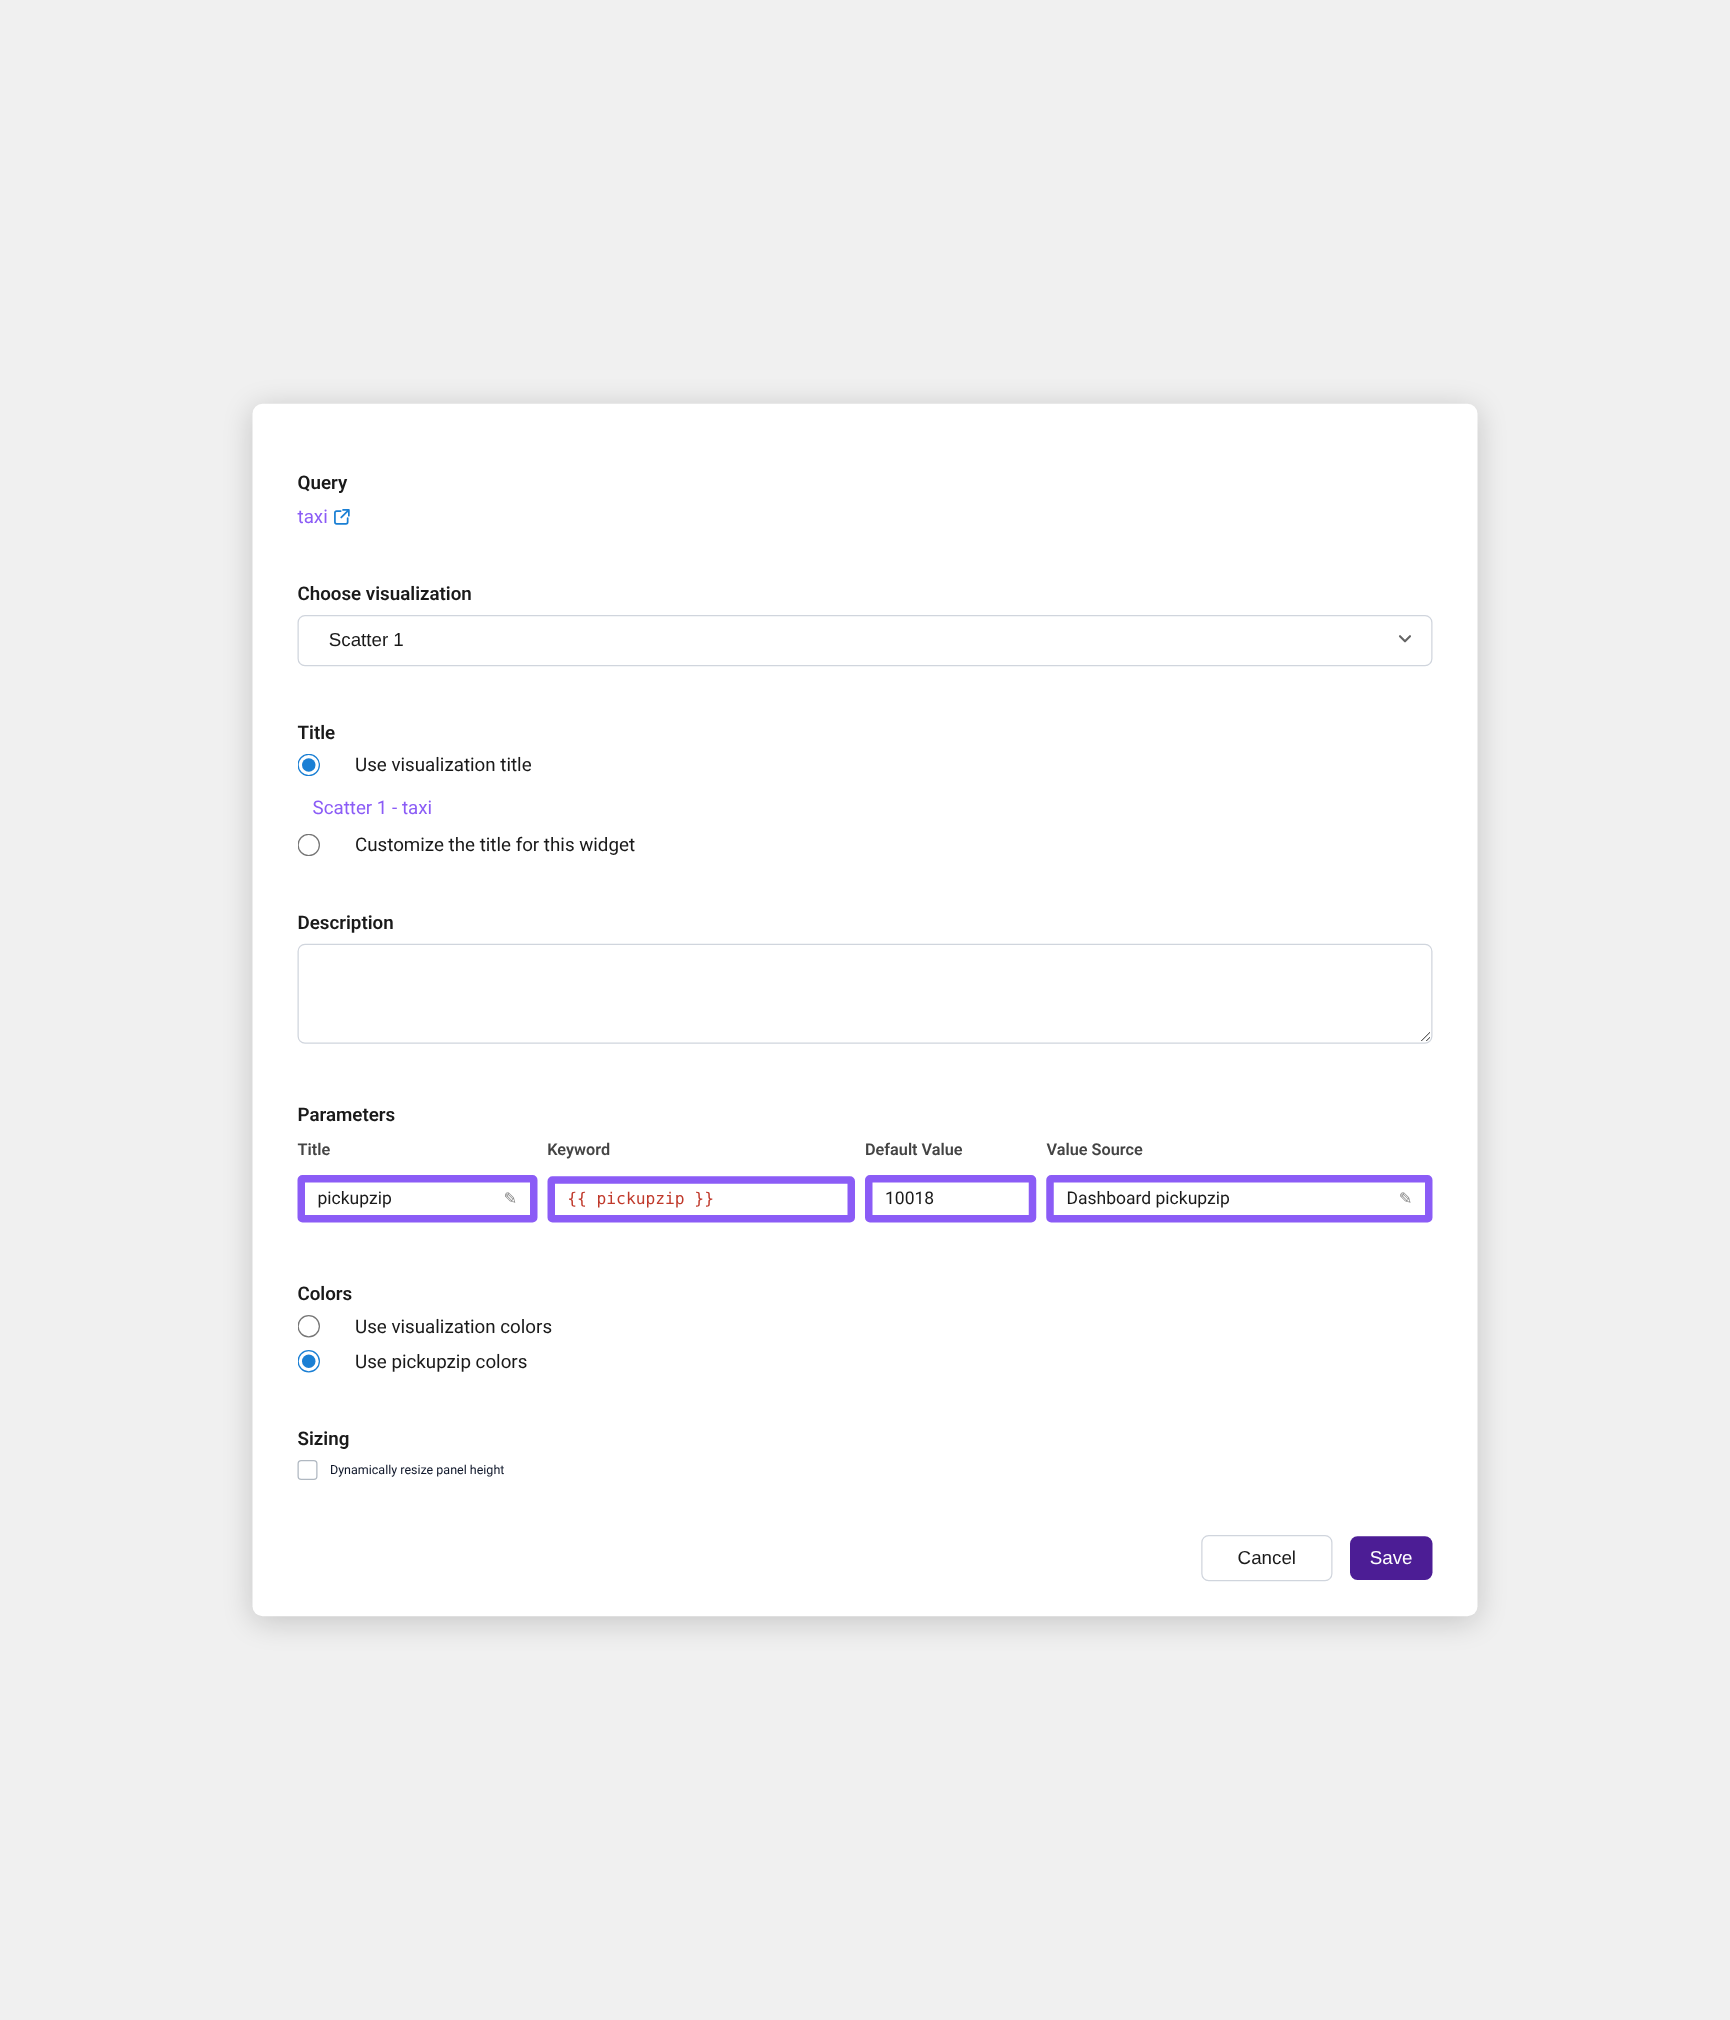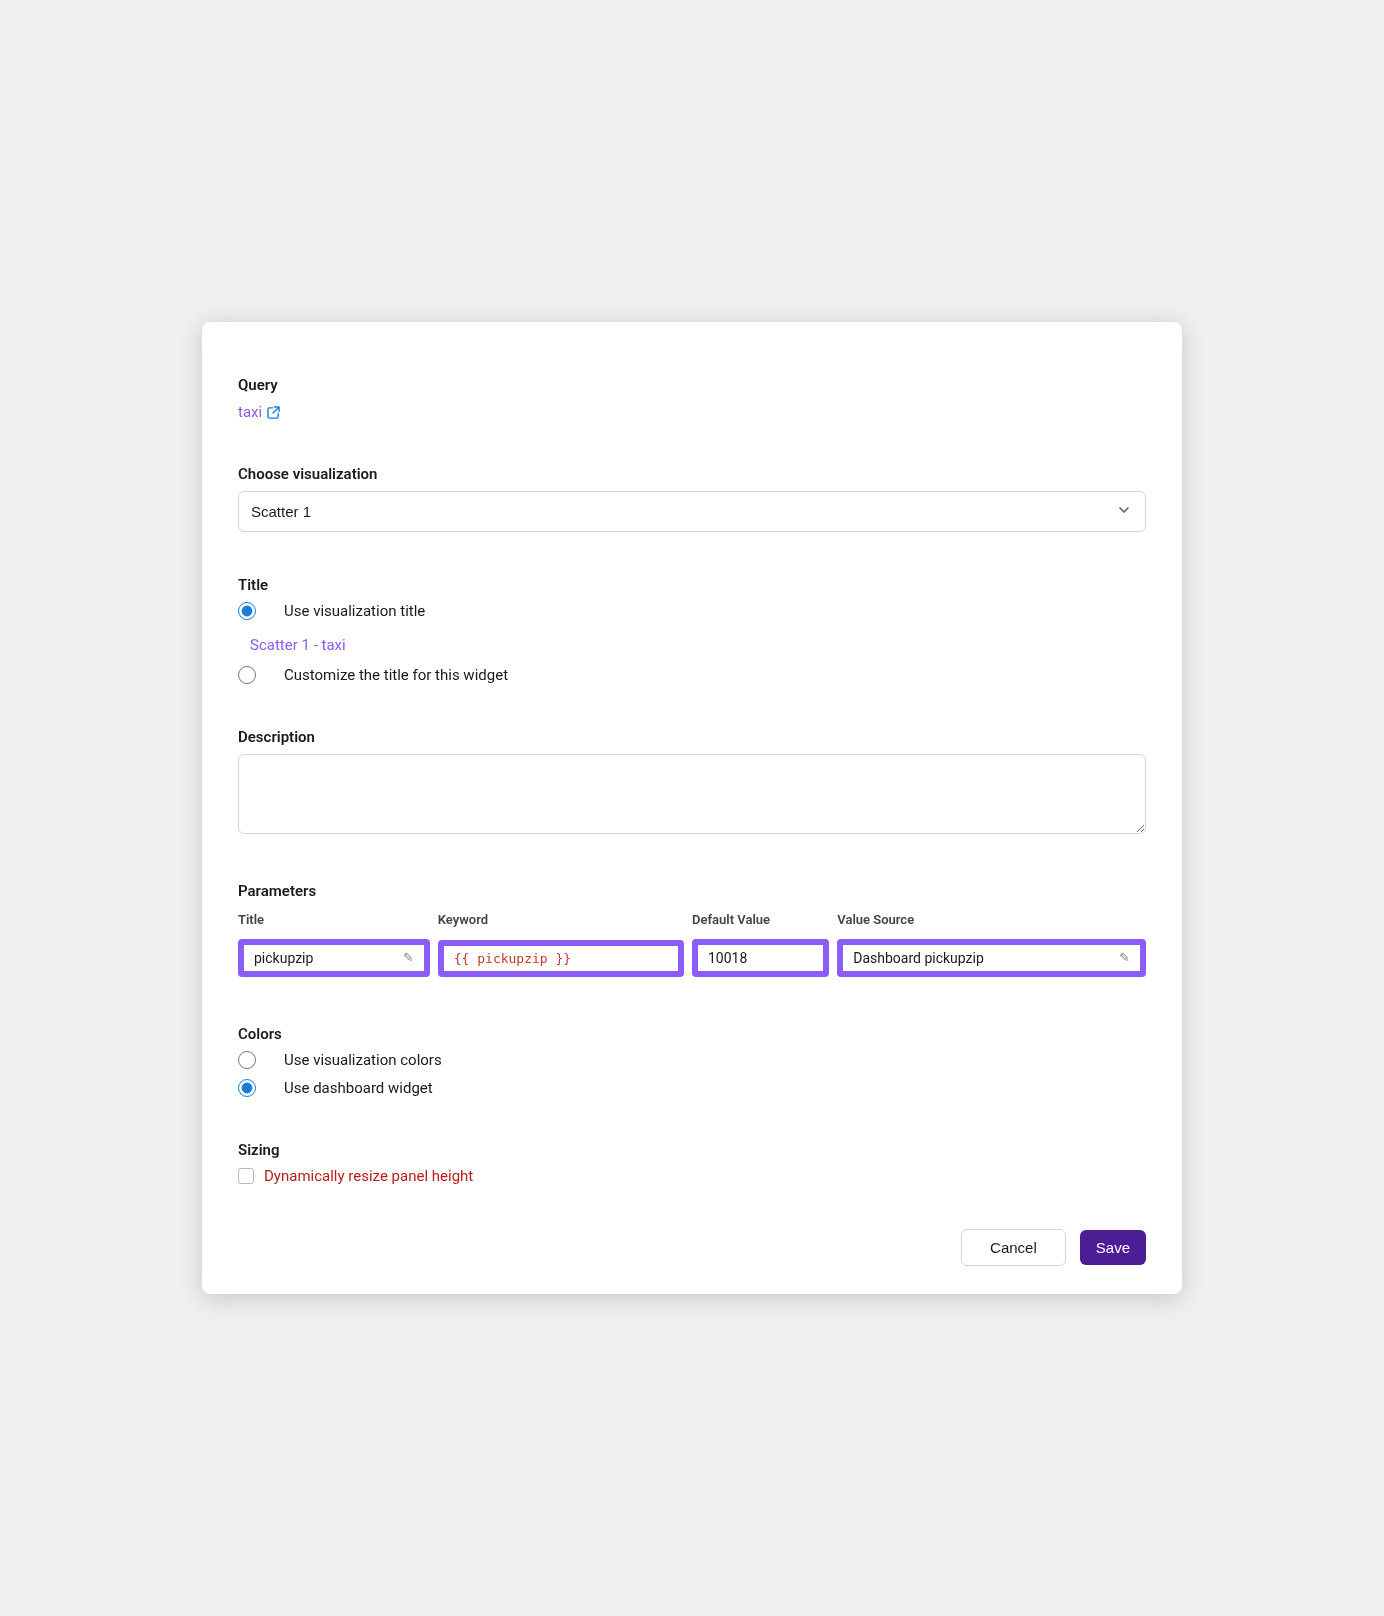--- a/index.html
+++ b/index.html
@@ -65,21 +65,21 @@
     .query-link svg {
       width: 13px;
       height: 13px;
     }
     .select-wrapper {
       position: relative;
       width: 100%;
     }
     .select-box {
       width: 100%;
-      padding: 11px 12px;
+      padding: 11px 24px;
       border: 1px solid #d0d5dd;
       border-radius: 6px;
       font-size: 15px;
       color: #1a1a1a;
       appearance: none;
       background: #fff;
       cursor: pointer;
     }
     .select-chevron {
       position: absolute;
@@ -192,22 +192,22 @@
     .checkbox-input {
       width: 16px;
       height: 16px;
       border: 1.5px solid #b0b8c1;
       border-radius: 3px;
       appearance: none;
       background: #fff;
       cursor: pointer;
     }
     .checkbox-label {
-      font-size: 15px;
-      color: #b91c1c;
+      font-size: 10px;
+      color: #0f172a;
     }
     .modal-footer {
       display: flex;
       justify-content: flex-end;
       align-items: center;
       gap: 14px;
       padding: 20px 36px 28px 36px;
       margin-top: 8px;
     }
     .btn-cancel {
@@ -326,21 +326,21 @@
 
     <div class="section colors-section">
       <div class="section-label">Colors</div>
       <div class="radio-group">
         <div class="radio-item">
           <input type="radio" class="radio-input" name="colors-option" style="">
           <span class="radio-label">Use visualization colors</span>
         </div>
         <div class="radio-item">
           <input type="radio" class="radio-input" name="colors-option" checked="" style="">
-          <span class="radio-label">Use dashboard widget</span>
+          <span class="radio-label">Use pickupzip colors</span>
         </div>
       </div>
     </div>
 
     <div class="section sizing-section">
       <div class="section-label">Sizing</div>
       <div class="checkbox-item">
         <input type="checkbox" class="checkbox-input" style="">
         <span class="checkbox-label">Dynamically resize panel height</span>
       </div>

